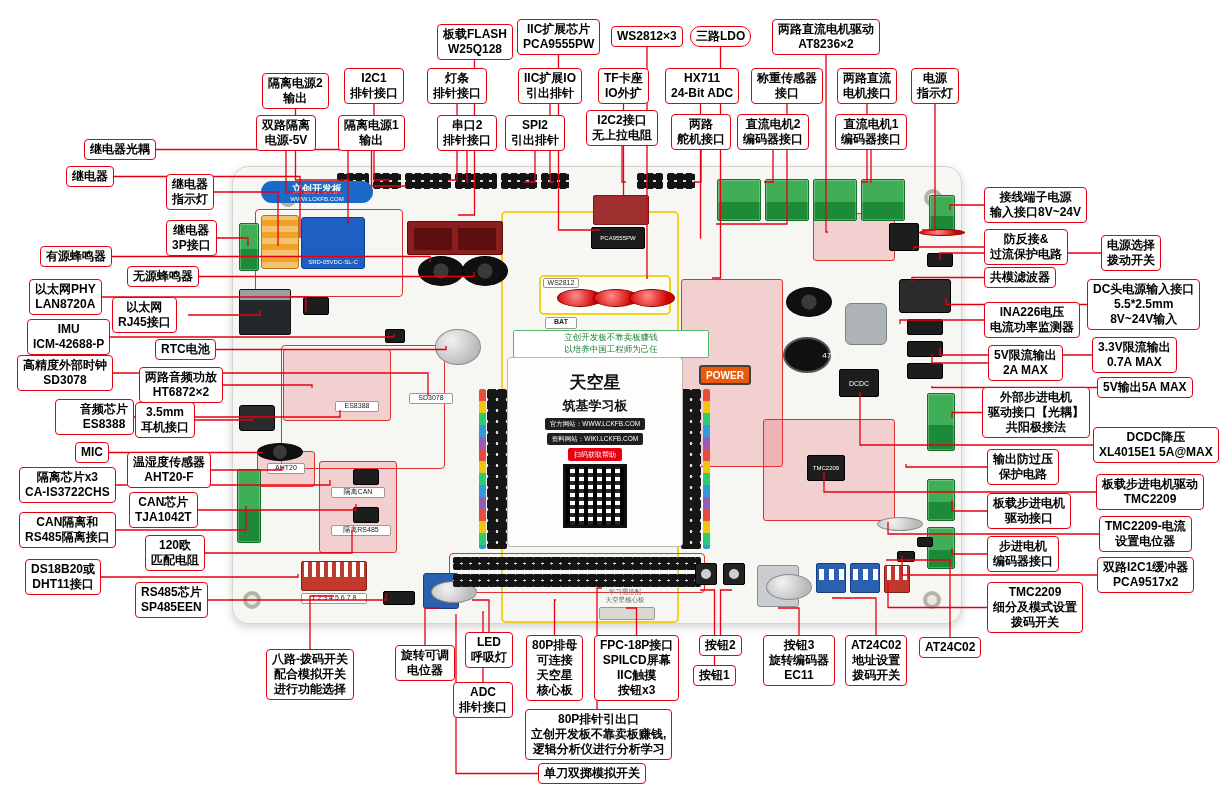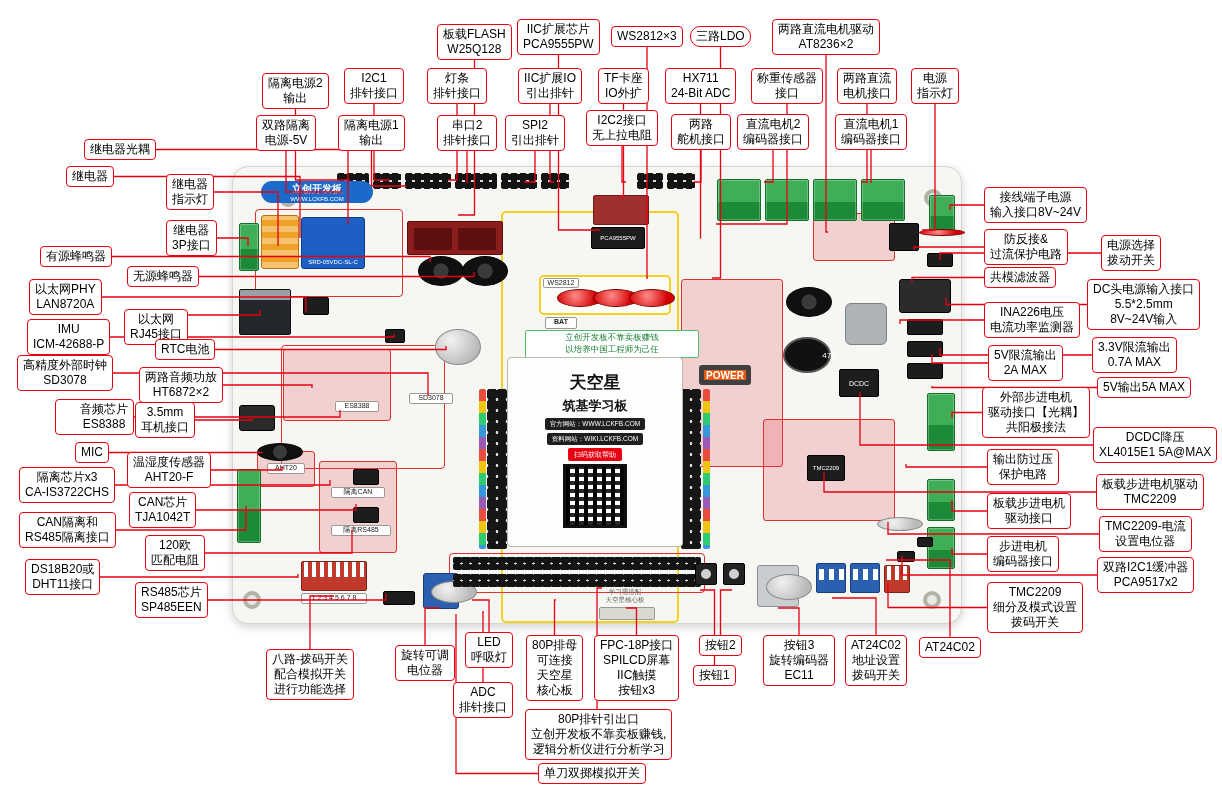--- a/index.html
+++ b/index.html
@@ -22,21 +22,21 @@
   .pink{background:rgba(232,62,76,.20);border:1.3px solid #e03131;border-radius:3px;}
   .outline-y{border:2px solid #f2d21f;border-radius:5px;}
   .outline-r{border:1.4px solid #e03131;border-radius:4px;}
   .pill{background:#fff;border:1px solid #9a9a92;border-radius:2px;font-size:7px;line-height:1.25;
         text-align:center;color:#222;overflow:hidden;}
   .circ{border-radius:50%;padding-left:44px;}
   .callout{position:absolute;background:#fff;border:1.6px solid #e60012;border-radius:4px;
            padding:2px 5px;font-size:12px;line-height:15px;color:#000;text-align:center;
            white-space:nowrap;z-index:3;}
   #leader-lines{position:absolute;left:0;top:0;z-index:2;pointer-events:none;}
-  #callout-layer{position:absolute;left:0;top:0;width:100%;height:100%;z-index:3;pointer-events:none;}
+  #callout-layer{position:absolute;left:0;top:0;width:100%;height:100%;z-index:3;pointer-events:none;font-weight:bold;}
   .core{display:flex;flex-direction:column;align-items:center;gap:3px;padding-top:13px;
         background:#fdfdfb;border:1px solid #b9b9b2;border-radius:4px;}
   .core .t1{font-size:17px;font-weight:900;color:#111;}
   .core .t2{font-size:13px;font-weight:800;color:#111;}
   .darkpill{background:#1f1f1f;color:#fff;font-size:6.5px;padding:1.5px 5px;border-radius:2px;}
   .redpill{background:#e60012;color:#fff;font-size:7px;padding:1.5px 6px;border-radius:2px;}
   .qr{width:58px;height:58px;border:3px solid #111;background:
       repeating-linear-gradient(0deg,rgba(0,0,0,.85) 0 4px,transparent 4px 8px),
       repeating-linear-gradient(90deg,#000 0 4px,#fff 4px 9px);}
   .wtx{color:#fff;text-align:center;}
@@ -135,21 +135,21 @@
   <div class="b circ led" style="left:324px;top:122px;width:18px;height:18px"></div>
   <div class="b circ led" style="left:360px;top:122px;width:18px;height:18px"></div>
   <div class="b circ led" style="left:396px;top:122px;width:18px;height:18px"></div>
 
   <div class="b pill" style="left:312px;top:150px;width:32px;height:12px;font-weight:700">BAT</div>
   <div class="b circ slv" style="left:202px;top:162px;width:36px;height:36px"></div>
   <div class="b chip" style="left:152px;top:162px;width:20px;height:14px"></div>
   <div class="b pill" style="left:176px;top:226px;width:44px;height:11px">SD3078</div>
   <div class="b pill" style="left:102px;top:234px;width:44px;height:11px">ES8388</div>
 
-  <div class="b greentxt" style="left:292px;top:163px;width:174px;height:28px">
+  <div class="b greentxt" style="left:280px;top:163px;width:196px;height:28px">
     <div>立创开发板不靠卖板赚钱</div>
     <div>以培养中国工程师为己任</div>
   </div>
 
   <div class="b" style="left:6px;top:238px;width:36px;height:26px;background:#2b2b2b;border:1px solid #000;border-radius:3px"></div>
   <div class="b circ buz" style="left:24px;top:276px;width:18px;height:18px"></div>
   <div class="b pill" style="left:34px;top:296px;width:38px;height:11px">AHT20</div>
 
   <div class="b gterm" style="left:4px;top:302px;width:24px;height:74px"></div>
   <div class="b chip" style="left:120px;top:302px;width:26px;height:16px"></div>
@@ -179,21 +179,21 @@
   </div>
 
   <div class="b hdrrow" style="left:220px;top:390px;width:248px"></div>
   <div class="b hdrrow" style="left:220px;top:407px;width:248px"></div>
   <div class="b" style="left:352px;top:421px;width:80px;height:16px;font-size:6.5px;line-height:8px;color:#666;text-align:center">
     <div>学习需搭配</div>
     <div>天空星核心板</div>
   </div>
   <div class="b" style="left:366px;top:440px;width:56px;height:13px;background:#d9d9d2;border:1px solid #9a9a92;border-radius:2px"></div>
 
-  <div class="b" style="left:466px;top:198px;width:52px;height:20px;background:#e8590c;border:5px solid #404040;border-radius:3px;display:flex;align-items:center;justify-content:center">
+  <div class="b" style="left:466px;top:198px;width:52px;height:20px;background:#e8590c;border:2px solid #404040;border-radius:3px;display:flex;align-items:center;justify-content:center">
     <div class="wtx" style="font-size:10px;font-weight:800">POWER</div>
   </div>
   <div class="b circ buz" style="left:553px;top:120px;width:30px;height:30px"></div>
   <div class="b circ" style="left:550px;top:170px;width:36px;height:36px;background:#111;border:2px solid #555;display:flex;align-items:center;justify-content:center">
     <div class="wtx" style="font-size:8px">470</div>
   </div>
   <div class="b" style="left:612px;top:136px;width:42px;height:42px;background:#aeb3b6;border:1px solid #7c8184;border-radius:6px"></div>
   <div class="b chip" style="left:606px;top:202px;width:40px;height:28px;display:flex;align-items:center;justify-content:center">
     <div class="wtx" style="font-size:7px">DCDC</div>
   </div>
@@ -397,21 +397,21 @@
       <div class="callout" style="left: 40px; top: 246px;">
         <div>有源蜂鸣器</div>
       </div>
       <div class="callout" style="left: 127px; top: 266px;">
         <div>无源蜂鸣器</div>
       </div>
       <div class="callout" style="left: 29px; top: 279px;">
         <div>以太网PHY</div>
         <div>LAN8720A</div>
       </div>
-      <div class="callout" style="left: 124px; top: 297px; margin-top: 12px;">
+      <div class="callout" style="left: 112px; top: 297px;">
         <div>以太网</div>
         <div>RJ45接口</div>
       </div>
       <div class="callout" style="left: 27px; top: 319px;">
         <div>IMU</div>
         <div>ICM-42688-P</div>
       </div>
       <div class="callout" style="left: 155px; top: 339px;">
         <div>RTC电池</div>
       </div>

